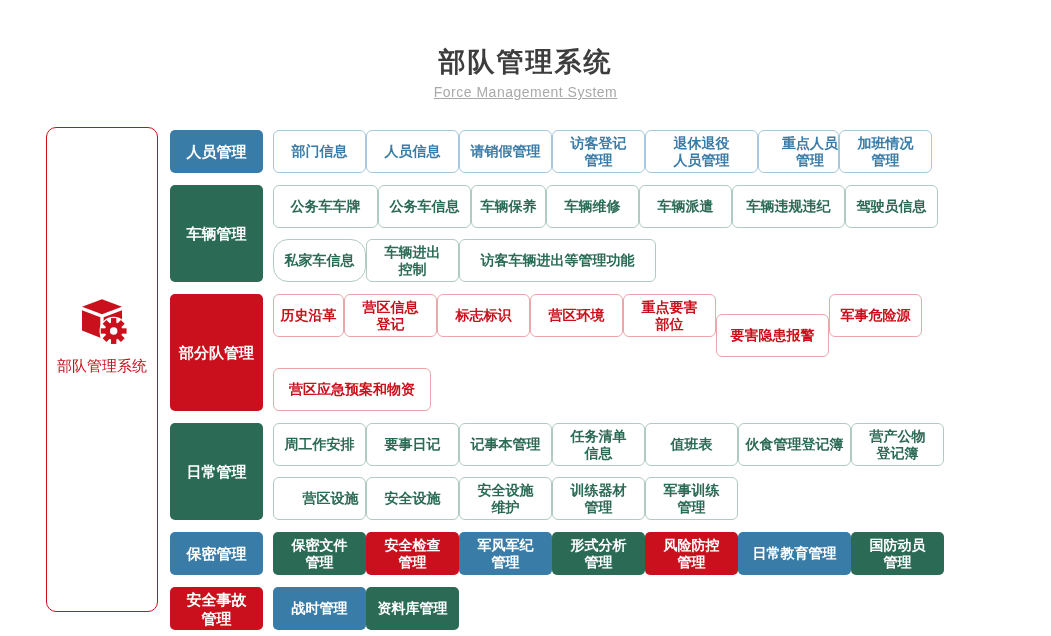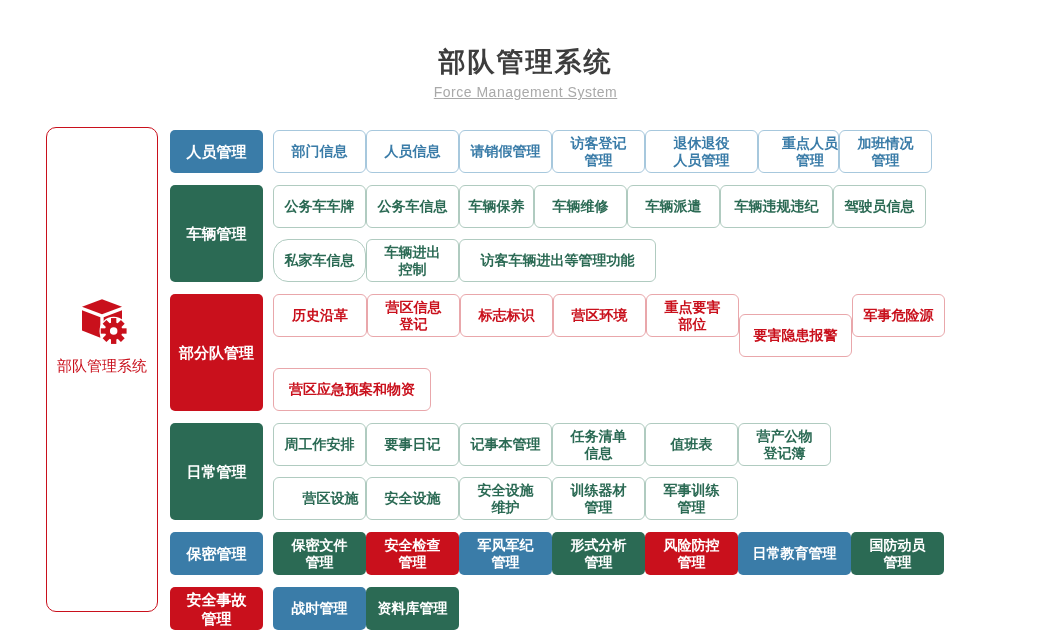--- a/index.html
+++ b/index.html
@@ -84,41 +84,41 @@
 管理</div>
             <div class="box outline blue" style="width: 93px;">加班情况
 管理</div>
           </div>
         </div>
       </div>
       <div class="group-row">
         <div class="cat solid green">车辆管理</div>
         <div class="lines">
           <div class="line">
-            <div class="box outline green" style="width: 93px;">公务车车牌</div>
+            <div class="box outline green" style="width: 105px;">公务车车牌</div>
             <div class="box outline green" style="width: 93px;">公务车信息</div>
             <div class="box outline green" style="width: 75px;">车辆保养</div>
             <div class="box outline green" style="width: 93px;">车辆维修</div>
             <div class="box outline green" style="width: 93px;">车辆派遣</div>
             <div class="box outline green" style="width: 113px;">车辆违规违纪</div>
             <div class="box outline green" style="width: 93px;">驾驶员信息</div>
           </div>
           <div class="line">
             <div class="box outline green" style="width: 93px; border-radius: 15px;">私家车信息</div>
             <div class="box outline green" style="width: 93px;">车辆进出
 控制</div>
             <div class="box outline green" style="width: 197px;">访客车辆进出等管理功能</div>
           </div>
         </div>
       </div>
       <div class="group-row">
         <div class="cat solid red">部分队管理</div>
         <div class="lines">
           <div class="line">
-            <div class="box outline red" style="width: 94px;">历史沿革</div>
+            <div class="box outline red" style="width: 71px;">历史沿革</div>
             <div class="box outline red" style="width: 93px;">营区信息
 登记</div>
             <div class="box outline red" style="width: 93px;">标志标识</div>
             <div class="box outline red" style="width: 93px;">营区环境</div>
             <div class="box outline red" style="width: 93px;">重点要害
 部位</div>
             <div class="box outline red" style="width: 113px; margin-top: 20px;">要害隐患报警</div>
             <div class="box outline red" style="width: 93px;">军事危险源</div>
           </div>
           <div class="line">
@@ -129,20 +129,21 @@
       <div class="group-row">
         <div class="cat solid green">日常管理</div>
         <div class="lines">
           <div class="line">
             <div class="box outline green" style="width: 93px;">周工作安排</div>
             <div class="box outline green" style="width: 93px;">要事日记</div>
             <div class="box outline green" style="width: 93px;">记事本管理</div>
             <div class="box outline green" style="width: 93px;">任务清单
 信息</div>
             <div class="box outline green" style="width: 93px;">值班表</div>
+            <div class="box outline green" style="width: 113px;">伙食管理登记簿</div>
             <div class="box outline green" style="width: 93px;">营产公物
 登记簿</div>
           </div>
           <div class="line">
             <div class="box outline green" style="width: 93px; padding-left: 22px;">营区设施</div>
             <div class="box outline green" style="width: 93px;">安全设施</div>
             <div class="box outline green" style="width: 93px;">安全设施
 维护</div>
             <div class="box outline green" style="width: 93px;">训练器材
 管理</div>

